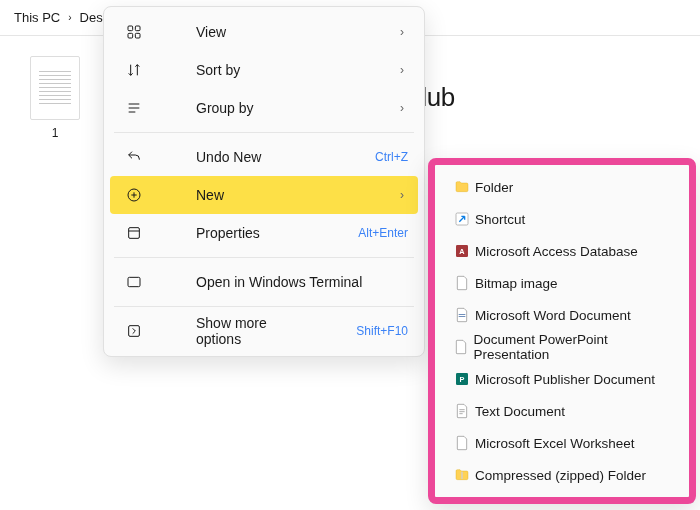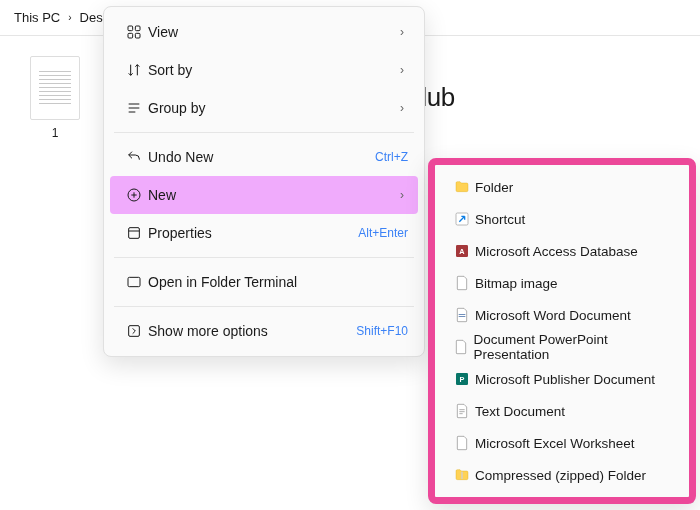--- a/index.html
+++ b/index.html
@@ -19,22 +19,22 @@
     .file-label { font-size: 12px; }
     
     .watermark { position: absolute; left: 192px; top: 68px; display: flex; align-items: center; gap: 8px; z-index: 5; }
     .wm-icon { width: 58px; height: 58px; display: grid; grid-template-columns: 1fr 1fr; grid-template-rows: 1fr 1fr; gap: 2px; transform: rotate(6deg); }
     .wm-icon div { background: #0a7de3; }
     .wm-icon div:nth-child(1) { background: #1e90ff; }
     .wm-icon div:nth-child(4) { background: #0062c4; }
     .wm-text { font-size: 26px; font-weight: 400; letter-spacing: -0.5px; }
     
     .context-menu { position: absolute; left: 103px; top: 6px; width: 322px; background: #fafafa; border: 1px solid #e0e0e0; border-radius: 8px; box-shadow: 0 8px 24px rgba(0,0,0,0.12); padding: 6px; z-index: 10; }
-    .menu-item { display: flex; align-items: center; height: 38px; padding: 0 10px; border-radius: 4px; font-size: 14px; cursor: default; }
-    .menu-item.hover { background: #f0abfc; }
+    .menu-item { display: flex; align-items: center; height: 38px; padding: 0 10px; border-radius: 4px; font-size: 14px; cursor: default; gap: 48px; }
+    .menu-item.hover { background: #fde047; }
     .menu-icon { width: 28px; display: flex; align-items: center; justify-content: center; color: #1a1a1a; }
     .menu-icon svg { width: 16px; height: 16px; stroke: currentColor; fill: none; stroke-width: 1.5; }
     .menu-label { flex: 1; }
     .menu-shortcut { color: #3b82f6; font-size: 12px; }
     .menu-chev { color: #666; font-size: 12px; padding-right: 4px; }
     .menu-sep { height: 1px; background: #e5e5e5; margin: 5px 4px; }
     
     .submenu { position: absolute; left: 428px; top: 158px; width: 268px; background: #fafafa; border: 7px solid #ec4899; border-radius: 8px; box-shadow: 0 8px 24px rgba(0,0,0,0.12); padding: 6px; z-index: 20; }
     .sub-item { display: flex; align-items: center; height: 32px; padding: 0 8px; border-radius: 4px; font-size: 13.5px; cursor: default; }
     .sub-icon { width: 26px; display: flex; align-items: center; justify-content: center; }
@@ -137,21 +137,21 @@
   </div>
   <div class="menu-sep"></div>
   <div class="menu-item">
     <span class="menu-icon">
         <svg viewBox="0 0 24 24" fill="#1a1a1a" stroke="none">
           <rect x="3" y="5" width="18" height="14" rx="2"></rect>
           <path d="M7 9l3 3-3 3" stroke="#fff" fill="none" stroke-width="1.5"></path>
           <line x1="12" y1="15" x2="16" y2="15" stroke="#fff" stroke-width="1.5"></line>
         </svg>
       </span>
-    <span class="menu-label">Open in Folder Terminal</span>
+    <span class="menu-label">Open in Windows Terminal</span>
   </div>
   <div class="menu-sep"></div>
   <div class="menu-item">
     <span class="menu-icon">
         <svg viewBox="0 0 24 24">
           <rect x="4" y="4" width="16" height="16" rx="2"></rect>
           <path d="M10 8l4 4-4 4"></path>
         </svg>
       </span>
     <span class="menu-label">Show more options</span>

